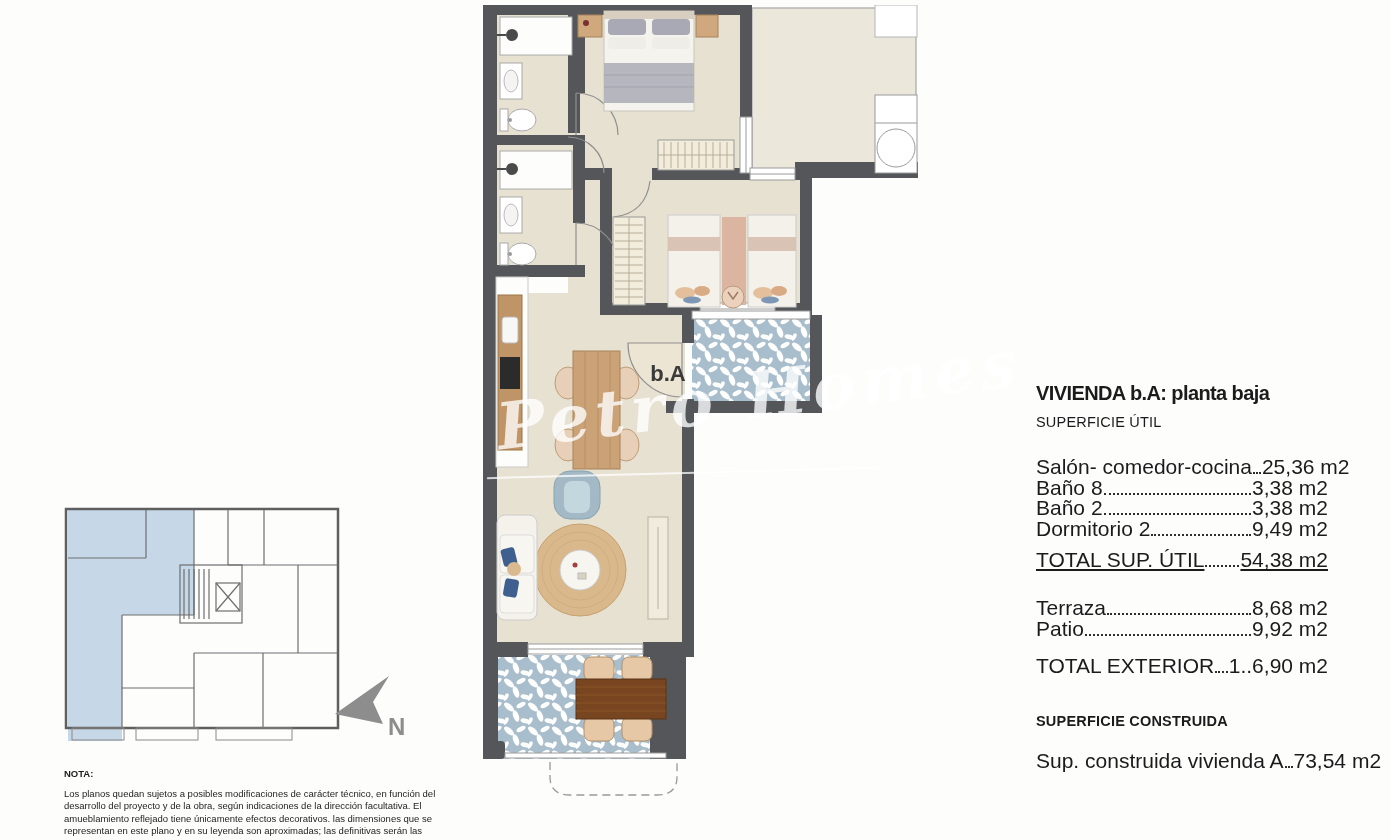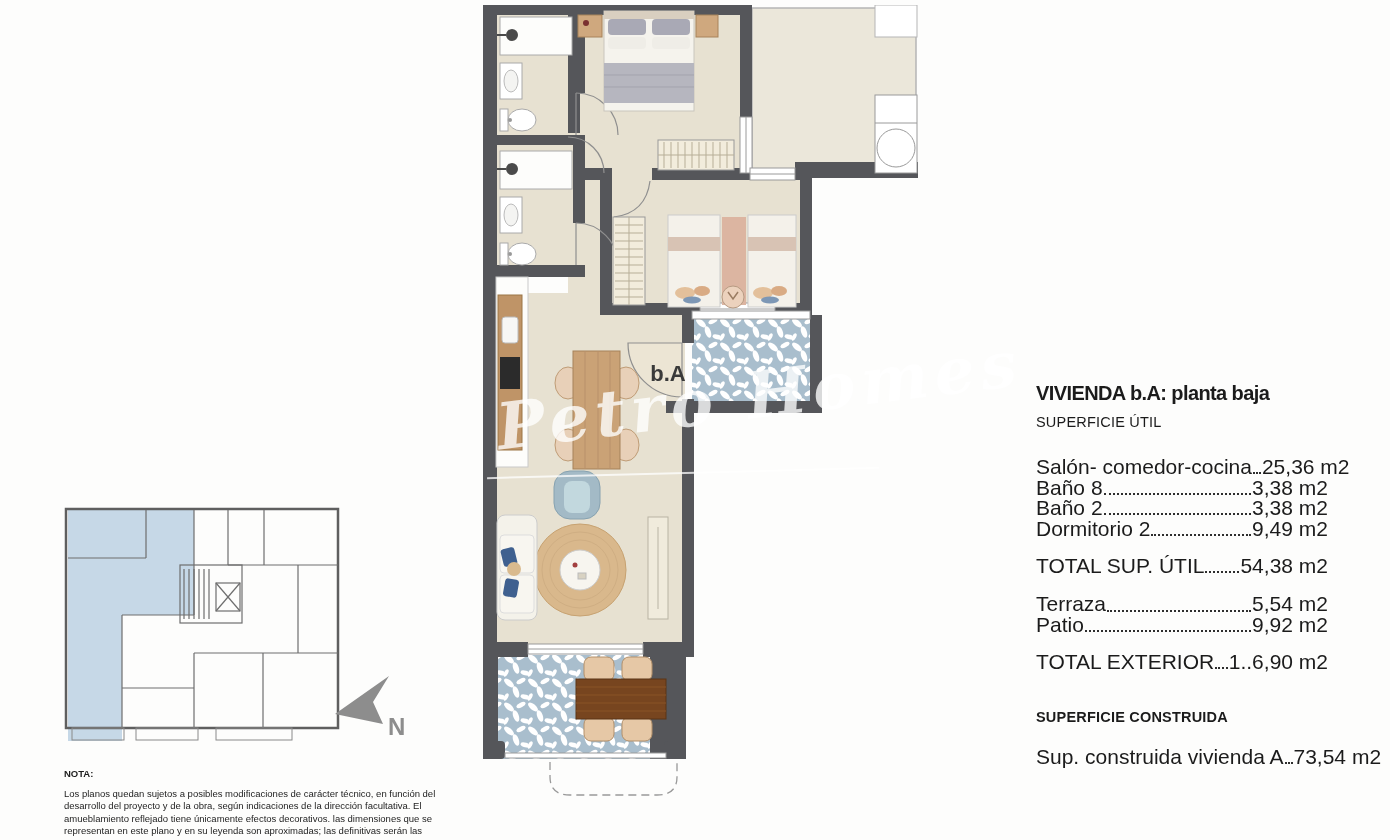--- a/index.html
+++ b/index.html
@@ -25,22 +25,22 @@
   }
   
   .summary{position:absolute;left:1036px;top:382px;width:292px;color:#1b1b1b;}
   .summary .title{font-size:20px;font-weight:700;letter-spacing:-0.6px;margin:0 0 9px 0;}
   .summary .sec{font-size:14.5px;font-weight:400;margin:0 0 27px 0;letter-spacing:0.2px;}
   .summary .sec2{font-size:14.5px;font-weight:700;margin:36px 0 22px 0;letter-spacing:0.2px;}
   .row{display:flex;align-items:baseline;font-size:21px;line-height:20.6px;}
   .row .lbl{white-space:nowrap;}
   .row .val{white-space:nowrap;}
   .leader{flex:1 1 auto;border-bottom:2px dotted #2e2e2e;margin:0 1px 3px 1px;min-width:8px;}
-  .gap-total{margin-top:17px;}
-  .gap-ext{margin-top:17px;align-items:flex-end;}
+  .gap-total{margin-top:11px;text-decoration:underline;}
+  .gap-ext{margin-top:27px;}
   .gap-texterior{margin-top:17px;}
   
   .note{position:absolute;left:64px;top:768px;width:372px;color:#1d1d1d;}
   .note .nh{font-size:9.5px;font-weight:700;margin:0 0 9px 0;}
   .note .nb{font-size:9.5px;line-height:12.4px;font-weight:400;}
 </style>
 </head>
 <body>
 
 <div class="plan-wrap">
@@ -337,21 +337,21 @@
 
   <div class="row gap-total">
     <span class="lbl">TOTAL SUP. ÚTIL</span>
     <span class="leader"></span>
     <span class="val">54,38 m2</span>
   </div>
 
   <div class="row gap-ext">
     <span class="lbl">Terraza</span>
     <span class="leader"></span>
-    <span class="val">5,54 m2</span>
+    <span class="val">8,68 m2</span>
   </div>
   <div class="row">
     <span class="lbl">Patio</span>
     <span class="leader"></span>
     <span class="val">9,92 m2</span>
   </div>
 
   <div class="row gap-texterior">
     <span class="lbl">TOTAL EXTERIOR</span>
     <span class="leader"></span>

